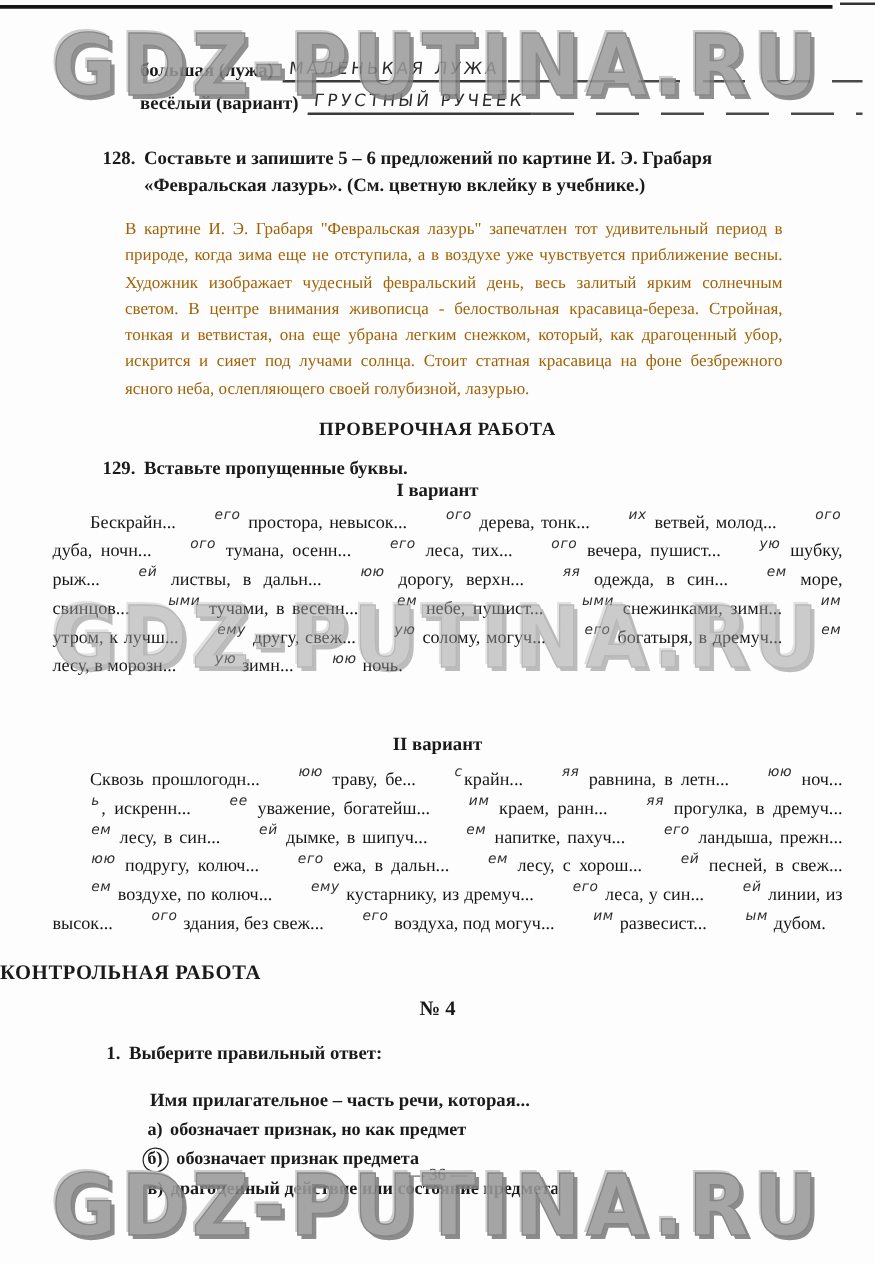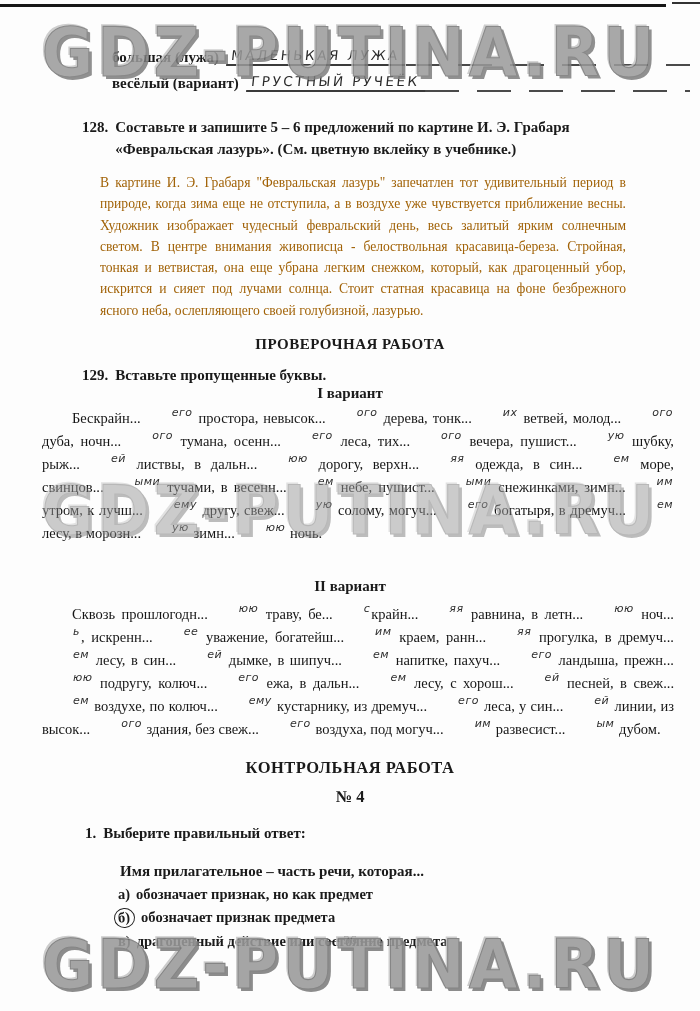--- a/index.html
+++ b/index.html
@@ -44,23 +44,23 @@
   .center-head{margin-top:15px;text-align:center;font-weight:700;font-size:15px;letter-spacing:.5px;}
   .ex129{display:flex;margin:13px 48px 0 82px;font-weight:700;font-size:15px;line-height:19px;}
   .variant-head{text-align:center;font-weight:700;font-size:15px;}
 
   .variant-par{margin:5px 26px 0 42px;font-size:14.5px;line-height:23px;
                text-align:justify;text-indent:30px;color:#161616;}
   .variant-par .hw-sup{display:inline-block;position:relative;top:-7px;
      font-family:"DejaVu Sans", sans-serif;font-style:italic;font-size:11px;
      letter-spacing:.5px;color:#2e2e2e;line-height:0;margin:0 1px;}
   .v2{margin-top:8px;}
-  .variant-head.v2h{margin-top:33px;}
+  .variant-head.v2h{margin-top:43px;}
 
-  .kr-head{margin-top:17px;text-align:center;font-weight:700;font-size:16.5px;letter-spacing:.5px;}
+  .kr-head{margin-top:17px;font-weight:700;font-size:16.5px;letter-spacing:.5px;}
   .kr-num{margin-top:9px;text-align:center;font-weight:700;font-size:16.5px;}
   .q1{display:flex;margin:17px 48px 0 85px;font-weight:700;font-size:15px;line-height:19px;}
   .statement{margin:19px 48px 0 120px;font-weight:700;font-size:15px;line-height:19px;}
   .options{margin:4px 48px 0 118px;}
   .option{display:flex;align-items:baseline;font-weight:600;font-size:14.5px;
           line-height:17px;margin-top:5px;}
   .opt-label{white-space:nowrap;margin-right:6px;}
   .opt-label.circled{border:1.6px solid #222;border-radius:50%;padding:0 4px 1px 3px;
           transform:rotate(-4deg);margin-left:-4px;}
   .page-num{position:absolute;top:932px;left:0;width:700px;text-align:center;

